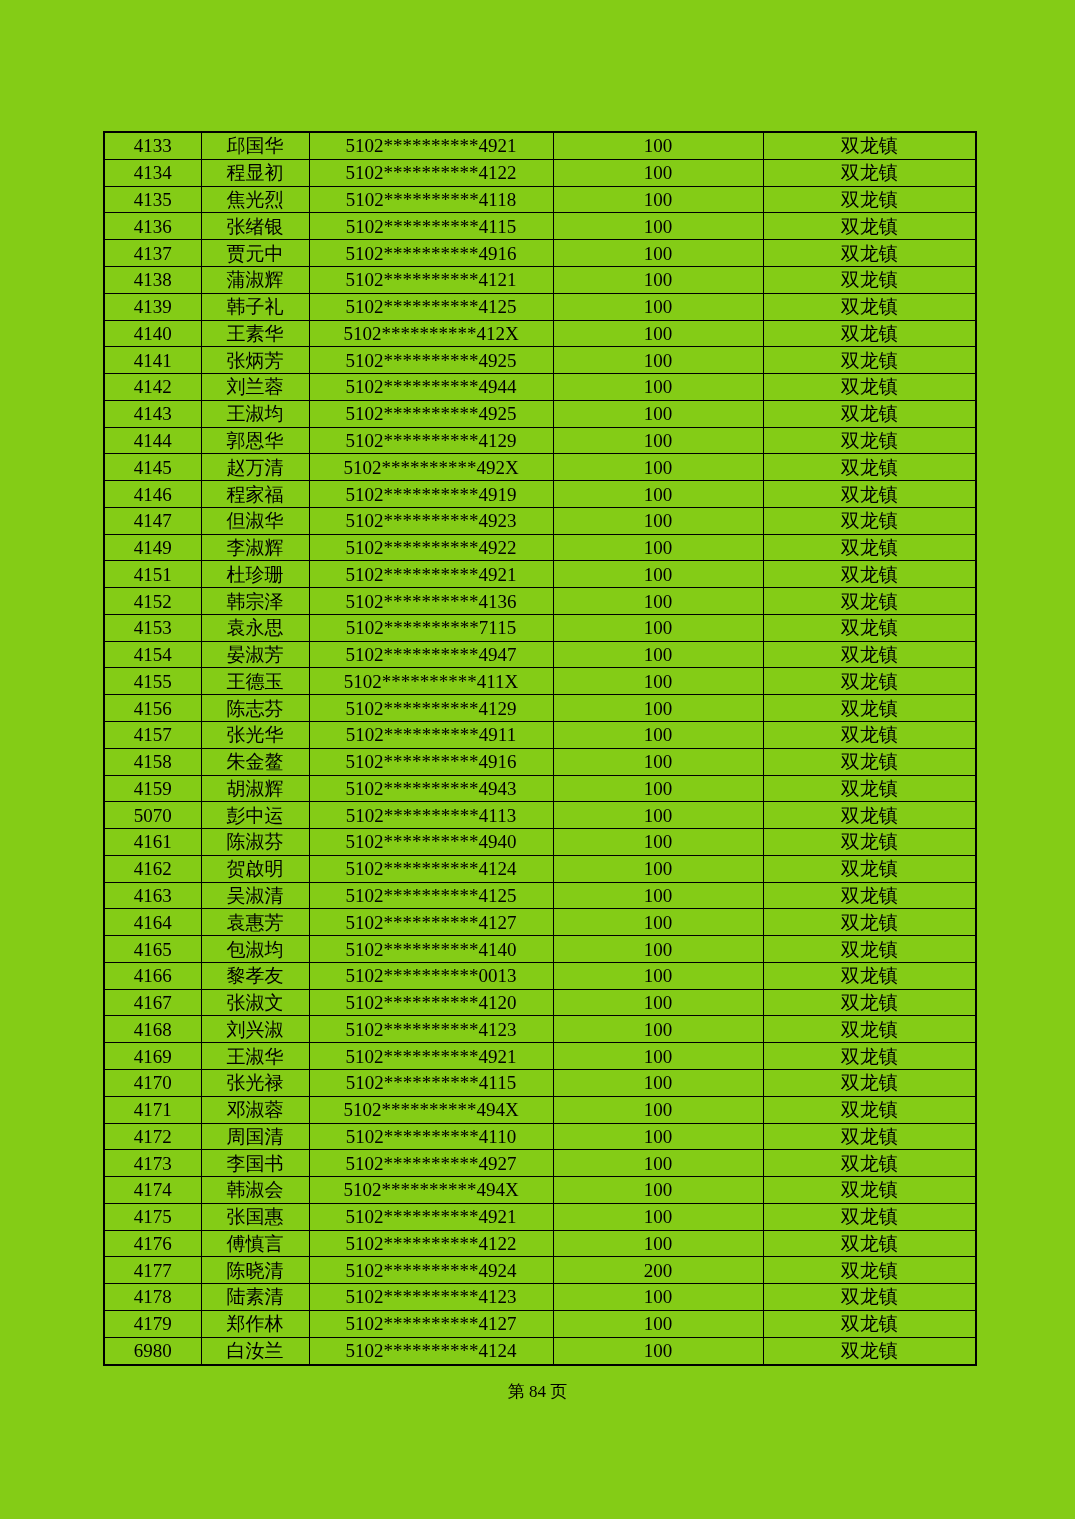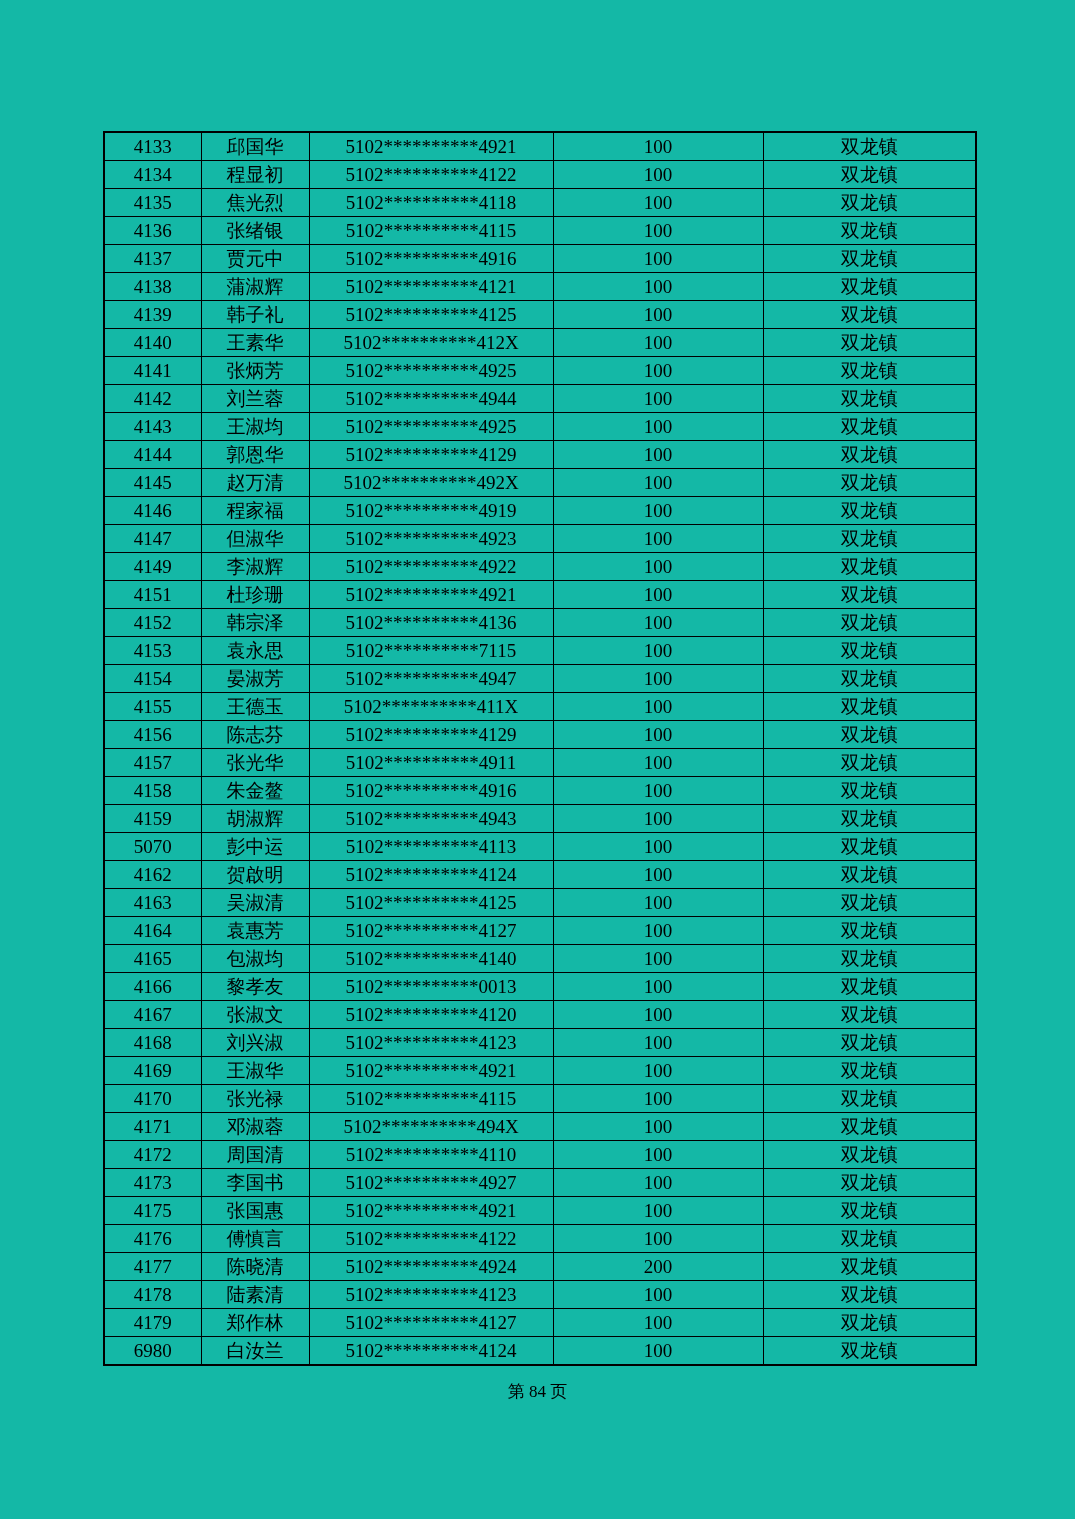--- a/index.html
+++ b/index.html
@@ -4,21 +4,21 @@
 <style>
   html, body {
     margin: 0;
     padding: 0;
     background: #ffffff;
   }
   .page {
     position: relative;
     width: 1075px;
     height: 1519px;
-    background: #14b8a6;
+    background: #84cc16;
     font-family: "Liberation Serif", "DejaVu Serif", serif;
     color: #000000;
     overflow: hidden;
   }
   table.roster {
     position: absolute;
     left: 103px;
     top: 131px;
     width: 872px;
     height: 1235px;
@@ -236,20 +236,27 @@
           <td>双龙镇</td>
         </tr>
         <tr>
           <td>5070</td>
           <td>彭中运</td>
           <td>5102**********4113</td>
           <td>100</td>
           <td>双龙镇</td>
         </tr>
         <tr>
+          <td>4161</td>
+          <td>陈淑芬</td>
+          <td>5102**********4940</td>
+          <td>100</td>
+          <td>双龙镇</td>
+        </tr>
+        <tr>
           <td>4162</td>
           <td>贺啟明</td>
           <td>5102**********4124</td>
           <td>100</td>
           <td>双龙镇</td>
         </tr>
         <tr>
           <td>4163</td>
           <td>吴淑清</td>
           <td>5102**********4125</td>
@@ -316,20 +323,27 @@
           <td>4172</td>
           <td>周国清</td>
           <td>5102**********4110</td>
           <td>100</td>
           <td>双龙镇</td>
         </tr>
         <tr>
           <td>4173</td>
           <td>李国书</td>
           <td>5102**********4927</td>
+          <td>100</td>
+          <td>双龙镇</td>
+        </tr>
+        <tr>
+          <td>4174</td>
+          <td>韩淑会</td>
+          <td>5102**********494X</td>
           <td>100</td>
           <td>双龙镇</td>
         </tr>
         <tr>
           <td>4175</td>
           <td>张国惠</td>
           <td>5102**********4921</td>
           <td>100</td>
           <td>双龙镇</td>
         </tr>

